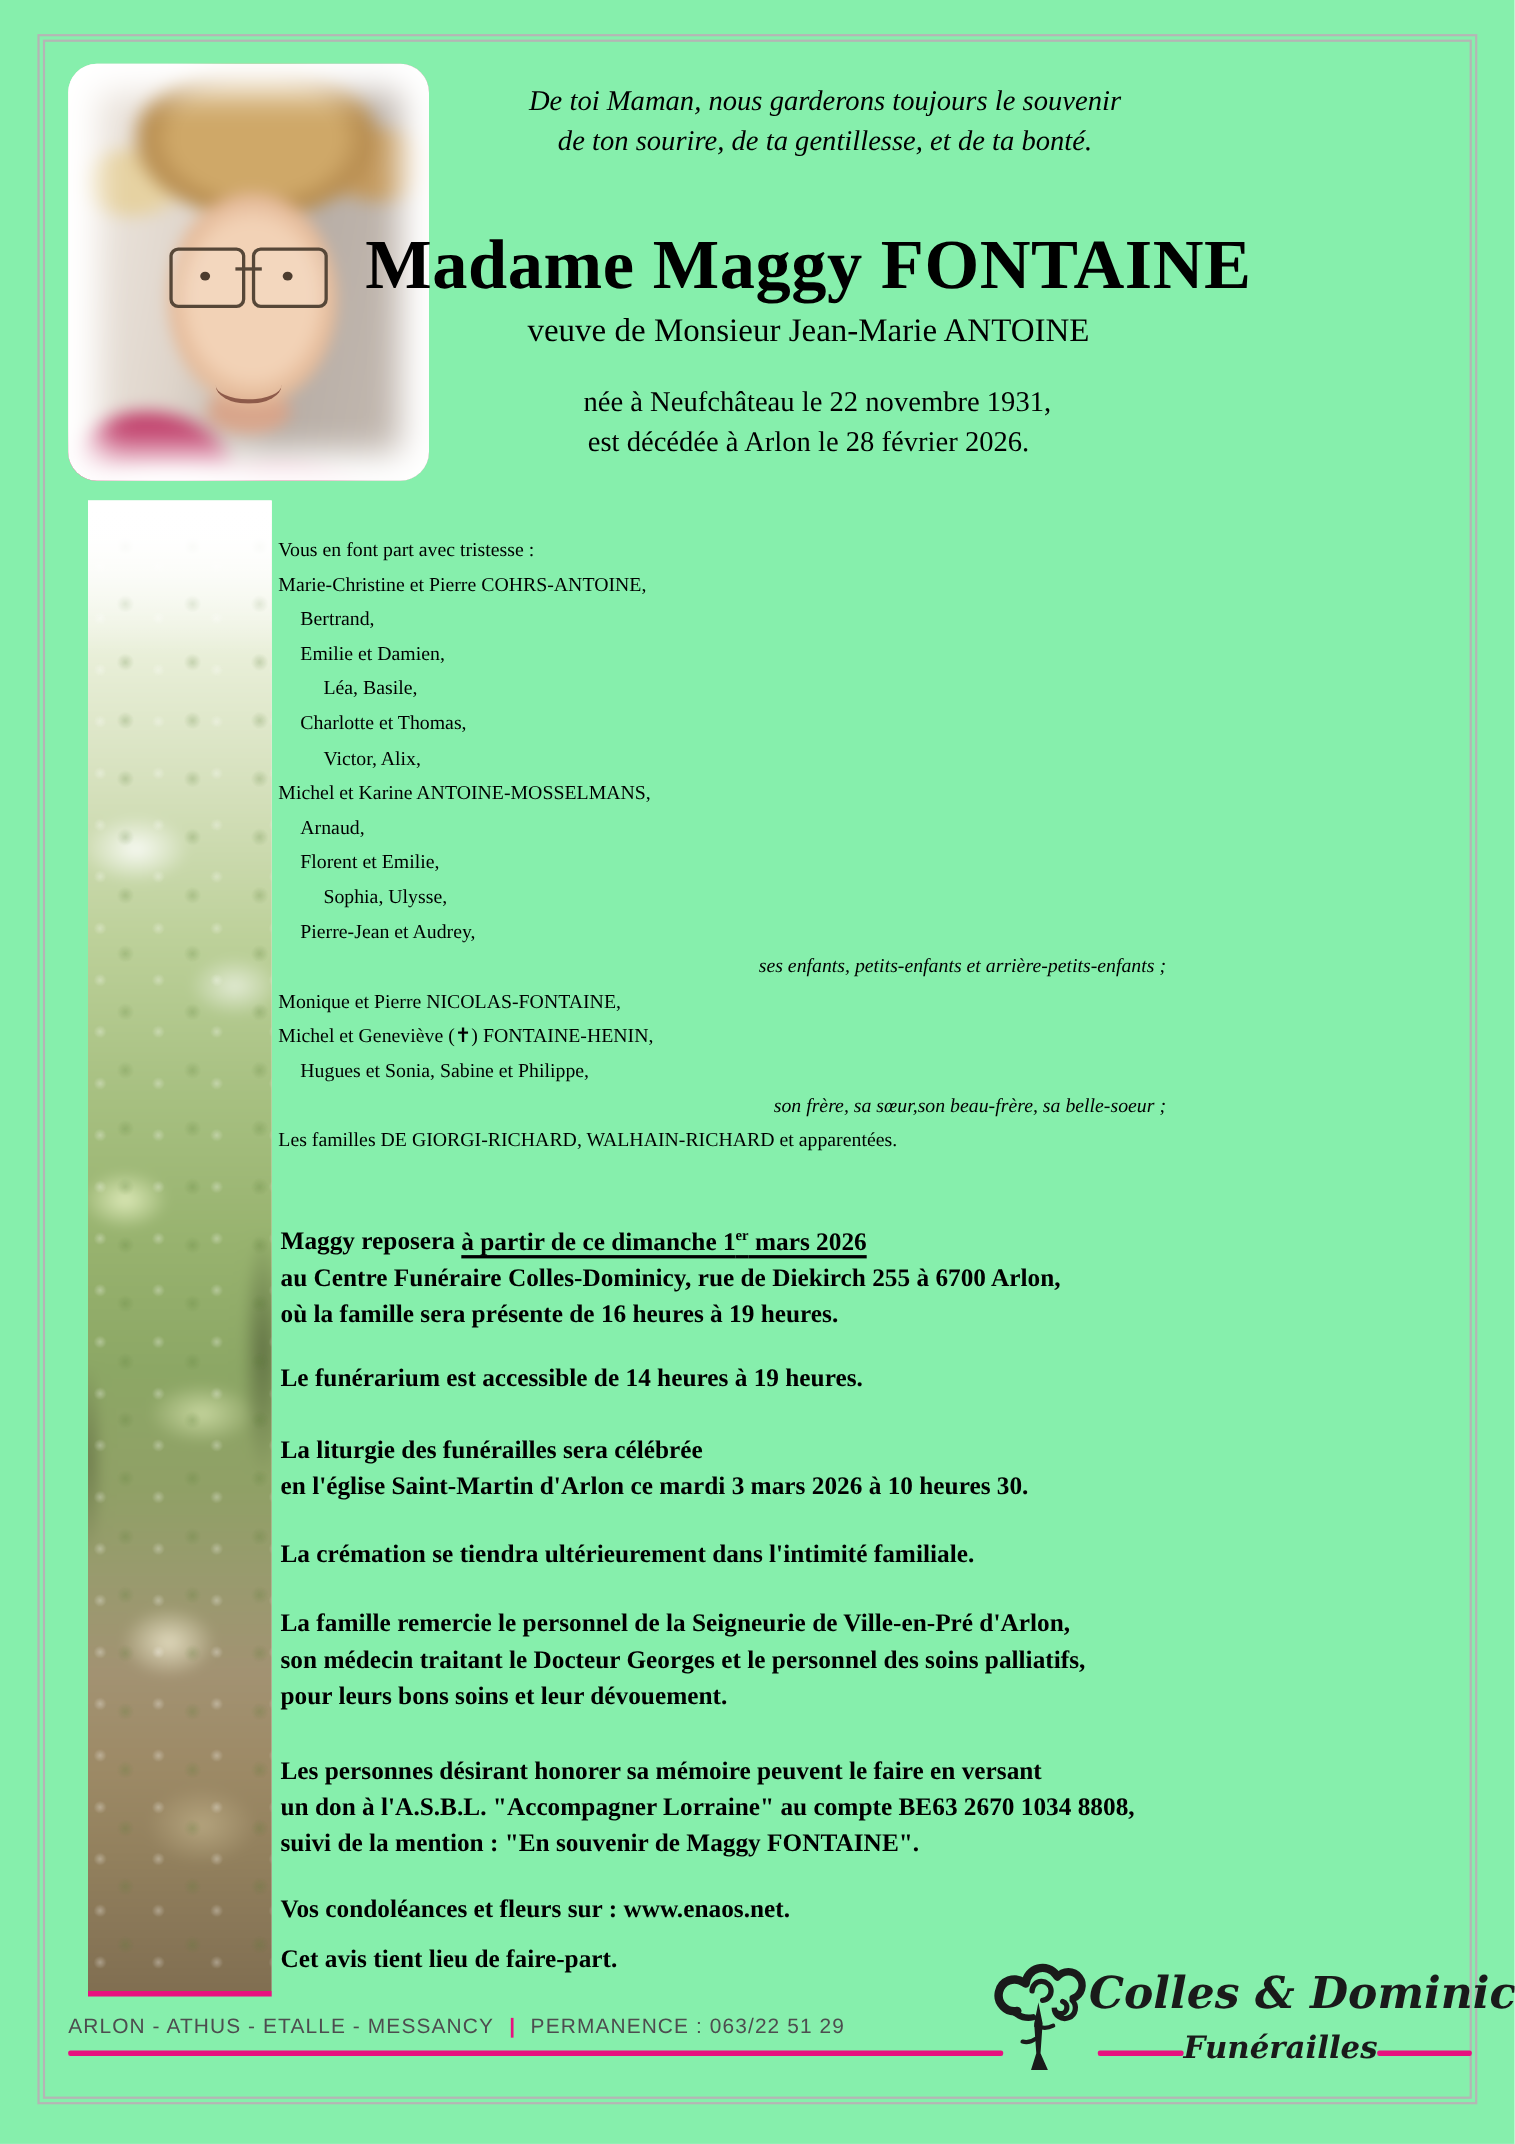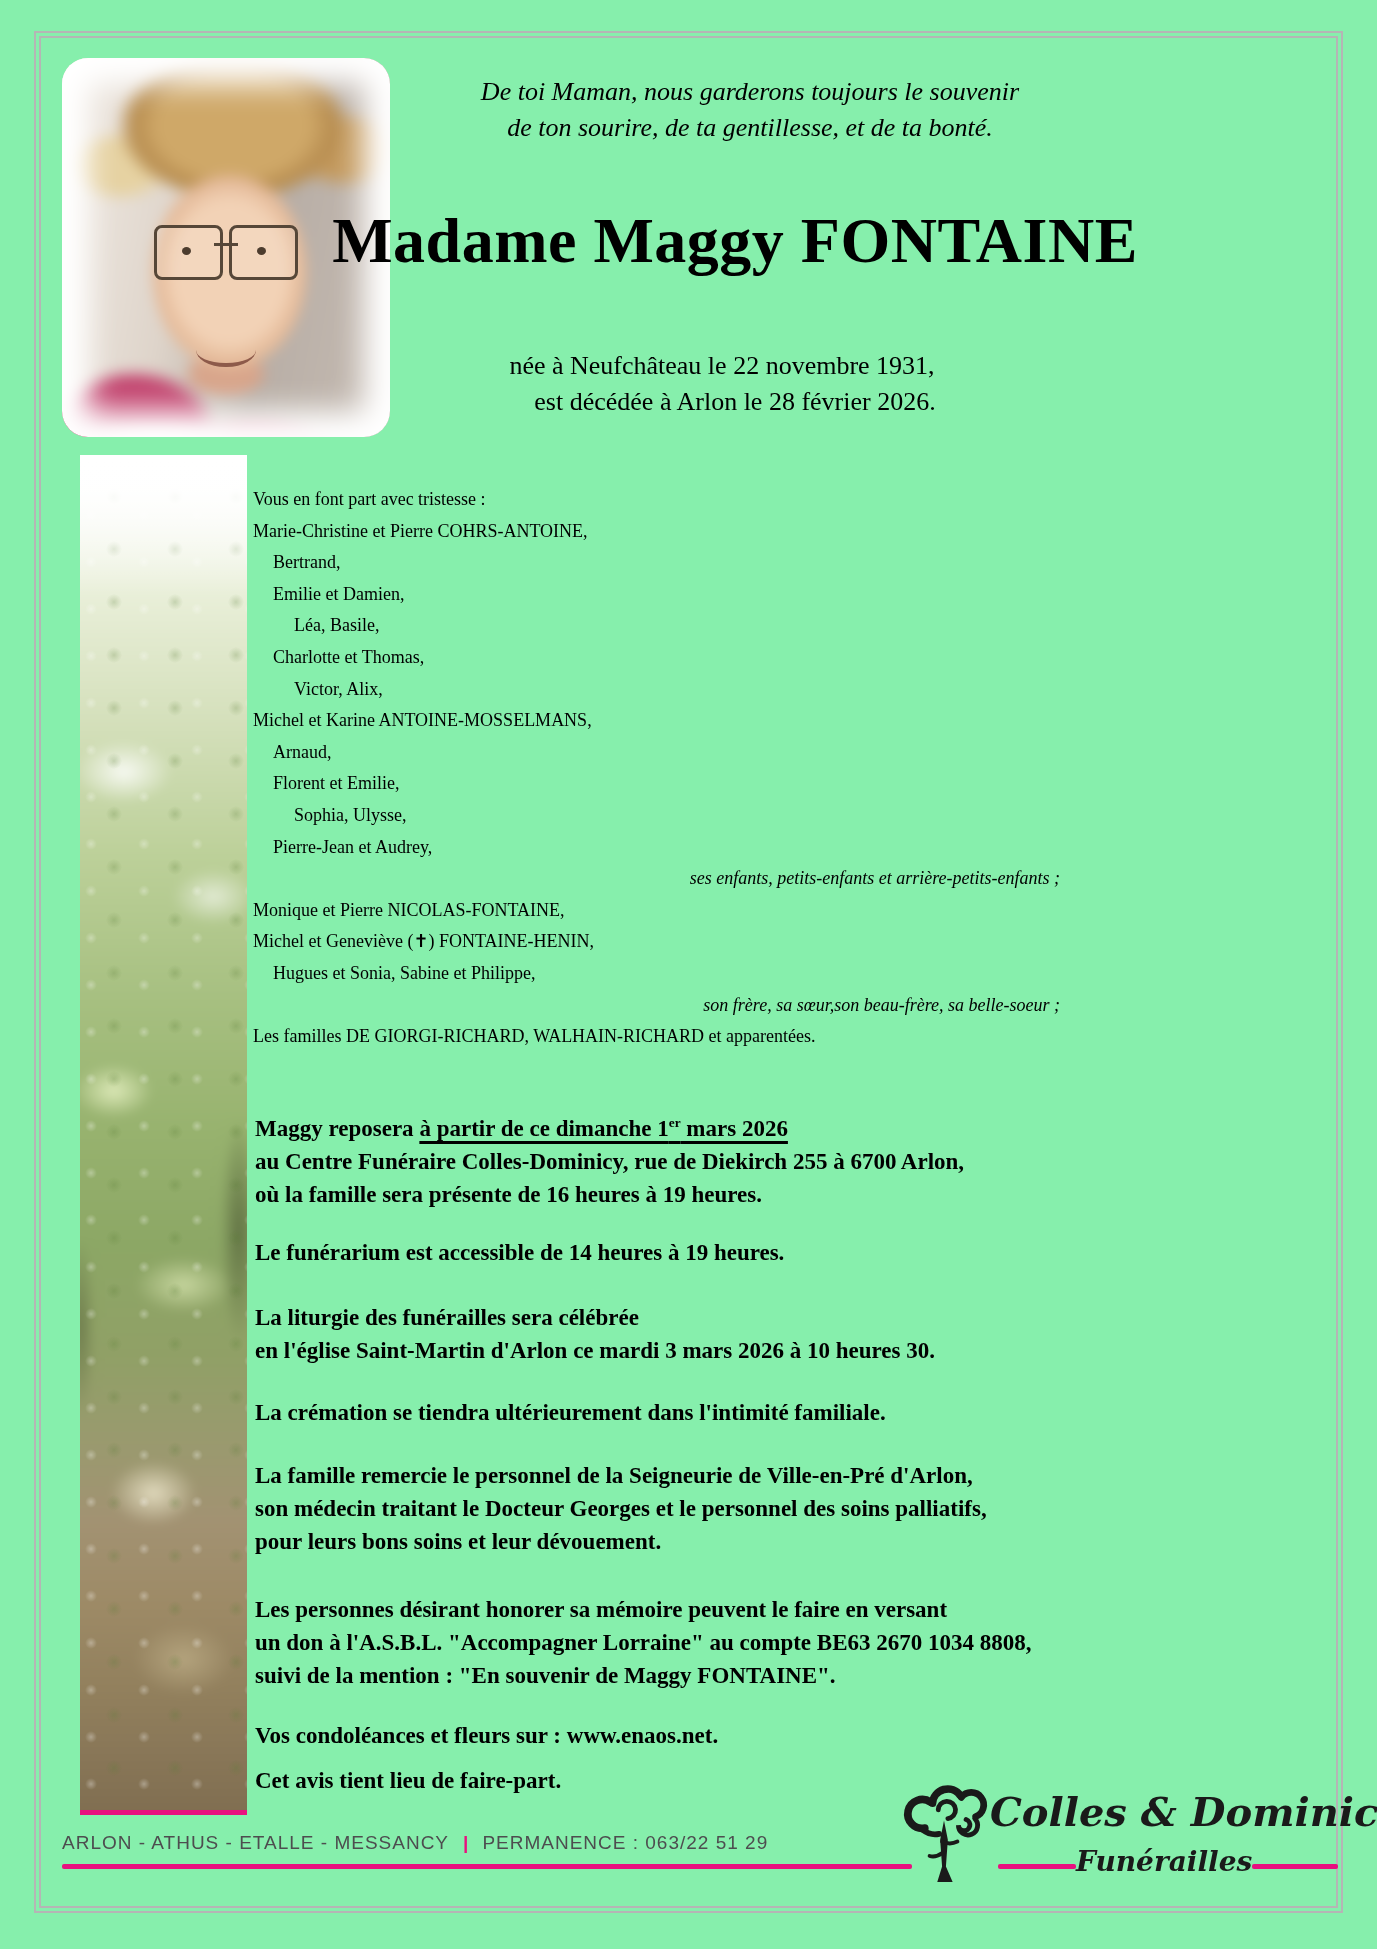--- a/index.html
+++ b/index.html
@@ -47,21 +47,21 @@
       radial-gradient(circle 7px at 34px 41px, rgba(88,124,52,.30), rgba(88,124,52,0) 8px),
       radial-gradient(circle 4px at 49px 22px, rgba(50,70,30,.25), rgba(50,70,30,0) 5px);
     background-size:53px 47px,61px 53px,43px 39px;}
   .forest .topfade{position:absolute;left:0;right:0;top:0;height:140px;background:linear-gradient(to bottom,#ffffff 0%,rgba(255,255,255,.95) 25%,rgba(255,255,255,0) 100%);}
   .forest-underline{position:absolute;left:80px;top:1810px;width:167px;height:5px;}
 
   
   .quote{position:absolute;left:400px;top:74px;width:700px;text-align:center;font-style:italic;font-size:26px;line-height:36px;}
   .title{position:absolute;left:330px;top:204px;width:810px;text-align:center;font-size:64px;font-weight:bold;letter-spacing:.5px;}
   .subtitle{position:absolute;left:330px;top:284px;width:810px;text-align:center;font-size:30px;}
-  .birthline{position:absolute;left:317px;top:351px;width:810px;text-align:center;font-size:26px;}
+  .birthline{position:absolute;left:338px;top:351px;width:810px;text-align:center;font-size:26px;}
   .deathline{position:absolute;left:330px;top:387px;width:810px;text-align:center;font-size:26px;}
 
   .family{position:absolute;left:253px;top:484px;width:807px;font-size:18px;line-height:31.6px;}
   .family .ind1{padding-left:20px;}
   .family .ind2{padding-left:41px;}
   .family .caption{text-align:right;font-style:italic;}
 
   .para{position:absolute;left:255px;width:905px;text-align:left;font-weight:bold;font-size:23px;line-height:33px;}
   .p1{top:1106px;} .p2{top:1236px;} .p3{top:1301px;} .p4{top:1396px;}
   .p5{top:1459px;} .p6{top:1593px;} .p7{top:1719px;} .p8{top:1764px;}
@@ -106,20 +106,21 @@
     <div class="topfade"></div>
   </div>
   <div class="forest-underline pink"></div>
 
   <div class="quote">
     <div>De toi Maman, nous garderons toujours le souvenir</div>
     <div>de ton sourire, de ta gentillesse, et de ta bonté.</div>
   </div>
 
   <div class="title">Madame Maggy FONTAINE</div>
+  <div class="subtitle">veuve de Monsieur Jean-Marie ANTOINE</div>
   <div class="birthline">née à Neufchâteau le 22 novembre 1931,</div>
   <div class="deathline">est décédée à Arlon le 28 février 2026.</div>
 
   <div class="family">
     <div>Vous en font part avec tristesse :</div>
     <div>Marie-Christine et Pierre COHRS-ANTOINE,</div>
     <div class="ind1">Bertrand,</div>
     <div class="ind1">Emilie et Damien,</div>
     <div class="ind2">Léa, Basile,</div>
     <div class="ind1">Charlotte et Thomas,</div>

